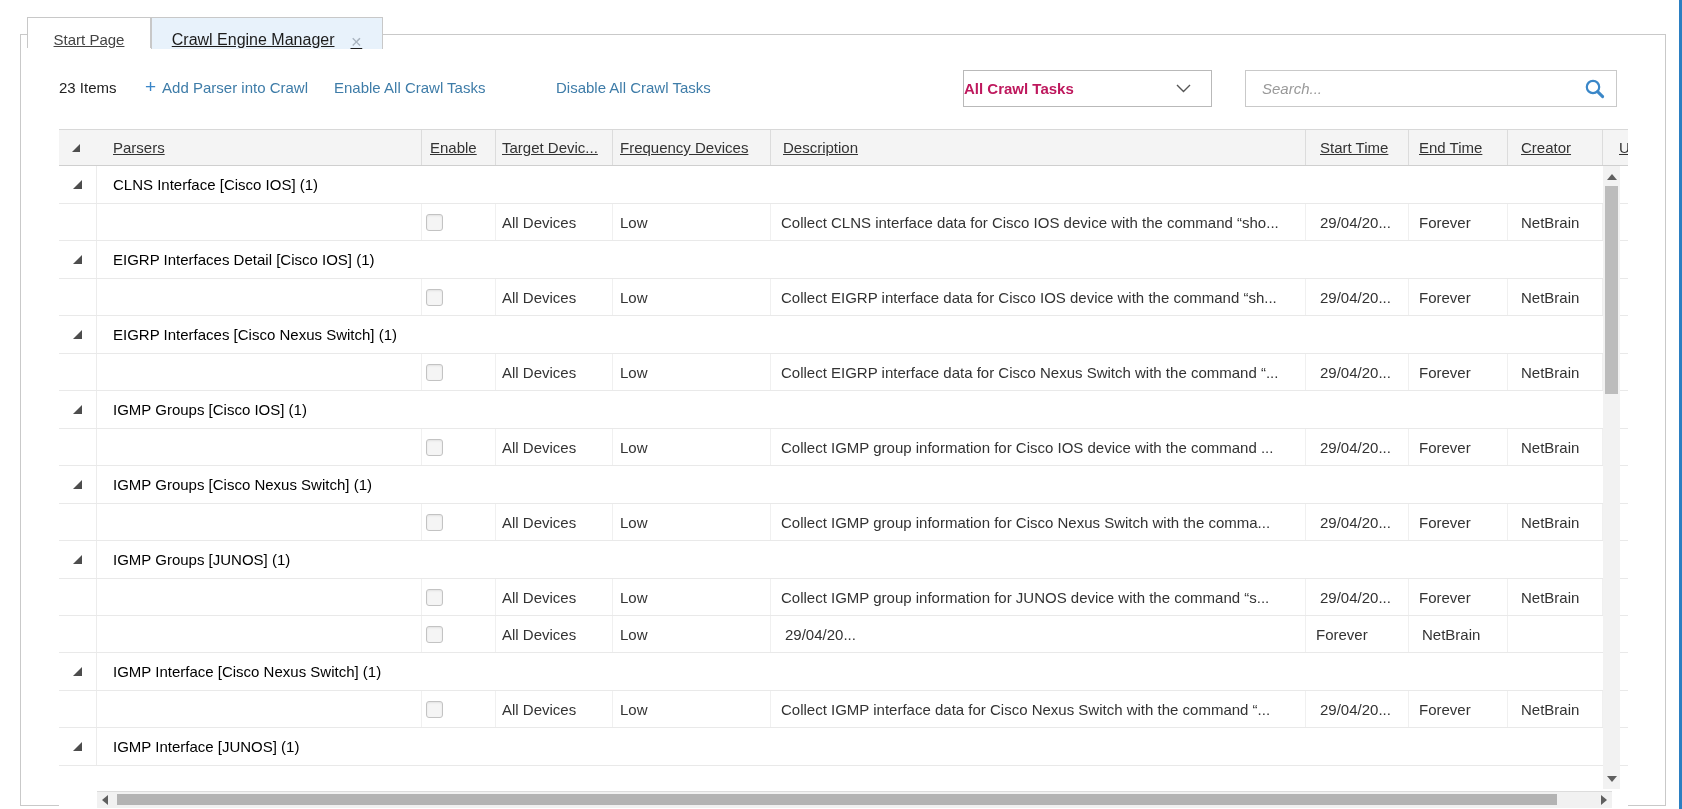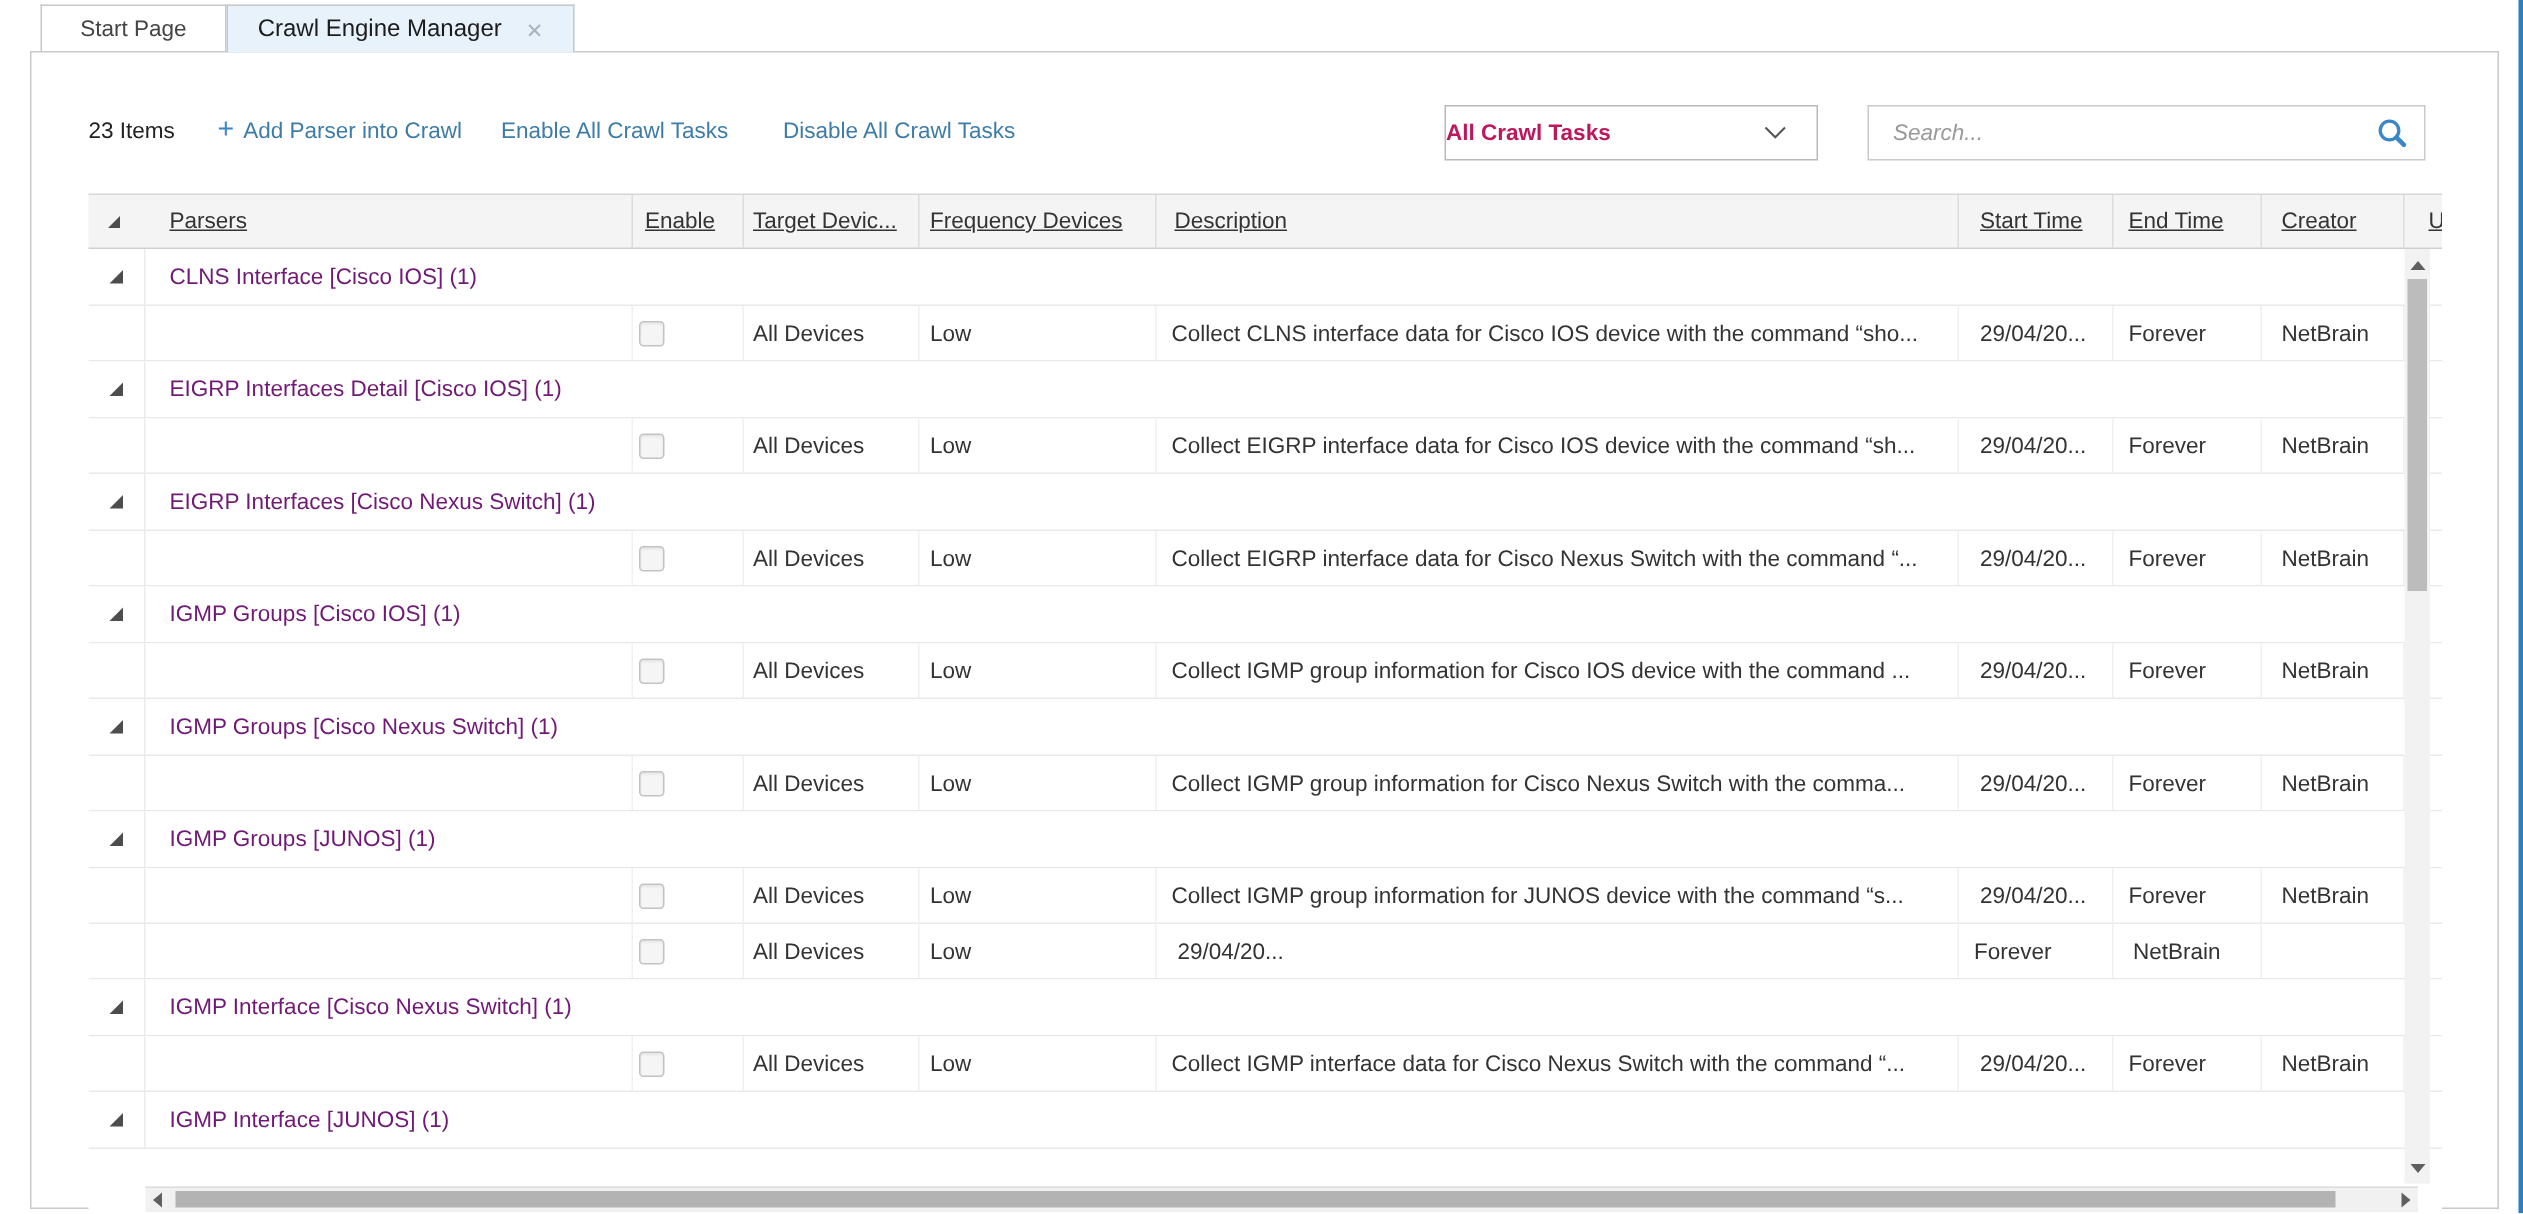--- a/index.html
+++ b/index.html
@@ -1,36 +1,36 @@
 <!DOCTYPE html>
 <html><head>
 <meta charset="utf-8">
 <style>
   html,body{margin:0;padding:0;background:#fff;}
   .screen{position:relative;width:1682px;height:809px;background:#fff;overflow:hidden;
           font-family:"Liberation Sans","DejaVu Sans",sans-serif;color:#333;}
 
   
-  .tab{position:absolute;top:3px;height:31px;box-sizing:border-box;display:flex;align-items:center;
-       border:1px solid #c8c8c8;border-bottom:none;background:#fff;font-size:15px;color:#444;cursor:default;}
+  .tab{position:absolute;top:17px;height:31px;box-sizing:border-box;display:flex;align-items:flex-end;
+       border:1px solid #c8c8c8;border-bottom:none;background:#fff;font-size:15px;color:#444;cursor:default;text-decoration:underline;}
   .tab.start{left:27px;width:124px;justify-content:center;z-index:3;}
   .tab.active{left:151px;width:232px;height:32px;background:#e8f2fb;color:#1c1c1c;font-size:16px;
               justify-content:center;z-index:4;gap:14px;}
   .tab .close{font-size:14px;color:#a9b4bf;margin-left:2px;line-height:1;}
 
   
   .panel{position:absolute;left:20px;top:34px;width:1646px;height:772px;box-sizing:border-box;
          border:1px solid #c9c9c9;background:#fff;z-index:1;}
   .edge-blue{position:absolute;right:0;top:0;width:3px;height:809px;background:#2b7fc2;z-index:9;}
 
   
   .items-count{position:absolute;left:59px;top:79px;font-size:15px;color:#222;z-index:2;}
   .tb-link{position:absolute;top:79px;font-size:15px;color:#3e7ca8;z-index:2;cursor:pointer;display:flex;align-items:center;gap:6px;}
   .tb-link .plus{color:#3a86c8;font-size:19px;font-weight:400;line-height:14px;position:relative;top:-1px;}
-  .lnk-add{left:145px;} .lnk-enable{left:334px;} .lnk-disable{left:522px;}
+  .lnk-add{left:145px;} .lnk-enable{left:334px;} .lnk-disable{left:556px;}
 
   .dropdown{position:absolute;left:963px;top:70px;width:249px;height:37px;box-sizing:border-box;
             border:1px solid #b9b9b9;background:#fff;display:flex;align-items:center;z-index:2;cursor:pointer;}
   .dropdown .val{font-size:15px;color:#be185d;flex:1;font-weight:bold;}
   .dropdown svg{margin-right:20px;}
 
   .searchbox{position:absolute;left:1245px;top:70px;width:372px;height:37px;box-sizing:border-box;
              border:1px solid #c9c9c9;background:#fff;z-index:2;display:flex;align-items:center;}
   .searchbox input{border:none;outline:none;flex:1;height:100%;margin-left:14px;font-size:15px;
                    font-family:"Liberation Sans","DejaVu Sans",sans-serif;color:#3b82f6;background:transparent;}
@@ -47,21 +47,21 @@
   .hc.h-expander{padding-left:13px;}
   .hc.h-parsers{padding-left:16px;border-left:none;}
   .hc.h-enable{padding-left:8px;} .hc.h-target{padding-left:6px;} .hc.h-frequency{padding-left:7px;}
   .hc.h-description{padding-left:12px;} .hc.h-start{padding-left:14px;} .hc.h-end{padding-left:10px;}
   .hc.h-creator{padding-left:13px;} .hc.h-u{padding-left:16px;}
 
   .grid-body{position:absolute;left:59px;top:166px;width:1569px;height:640px;overflow:hidden;z-index:2;background:#fff;}
 
   .g-row{display:grid;grid-template-columns:38px 1531px;height:38px;box-sizing:border-box;border-bottom:1px solid #e9e9e9;background:#fff;}
   .g-row .exp-cell{display:flex;align-items:center;justify-content:center;border-right:1px solid #ececec;}
-  .g-row .g-label{display:flex;align-items:center;padding-left:16px;font-size:15px;color:#701a75;white-space:nowrap;}
+  .g-row .g-label{display:flex;align-items:center;padding-left:16px;font-size:15px;color:#000000;white-space:nowrap;}
 
   .d-row{height:37px;box-sizing:border-box;border-bottom:1px solid #e9e9e9;background:#fff;}
   .d-row .dc{display:flex;align-items:center;box-sizing:border-box;font-size:15px;color:#333;
              white-space:nowrap;overflow:hidden;border-left:1px solid #f0f0f0;}
   .d-row .dc.c0{border-left:none;border-right:1px solid #ececec;}
   .d-row .dc.c1{border-left:none;}
   .dc.c2{padding-left:4px;} .dc.c3{padding-left:6px;} .dc.c4{padding-left:7px;}
   .dc.c5{padding-left:10px;} .dc.c6{padding-left:14px;} .dc.c7{padding-left:10px;} .dc.c8{padding-left:13px;}
 
   .cb{width:15px;height:15px;border:1px solid #c3c3c3;border-radius:3px;background:#f5f5f5;

